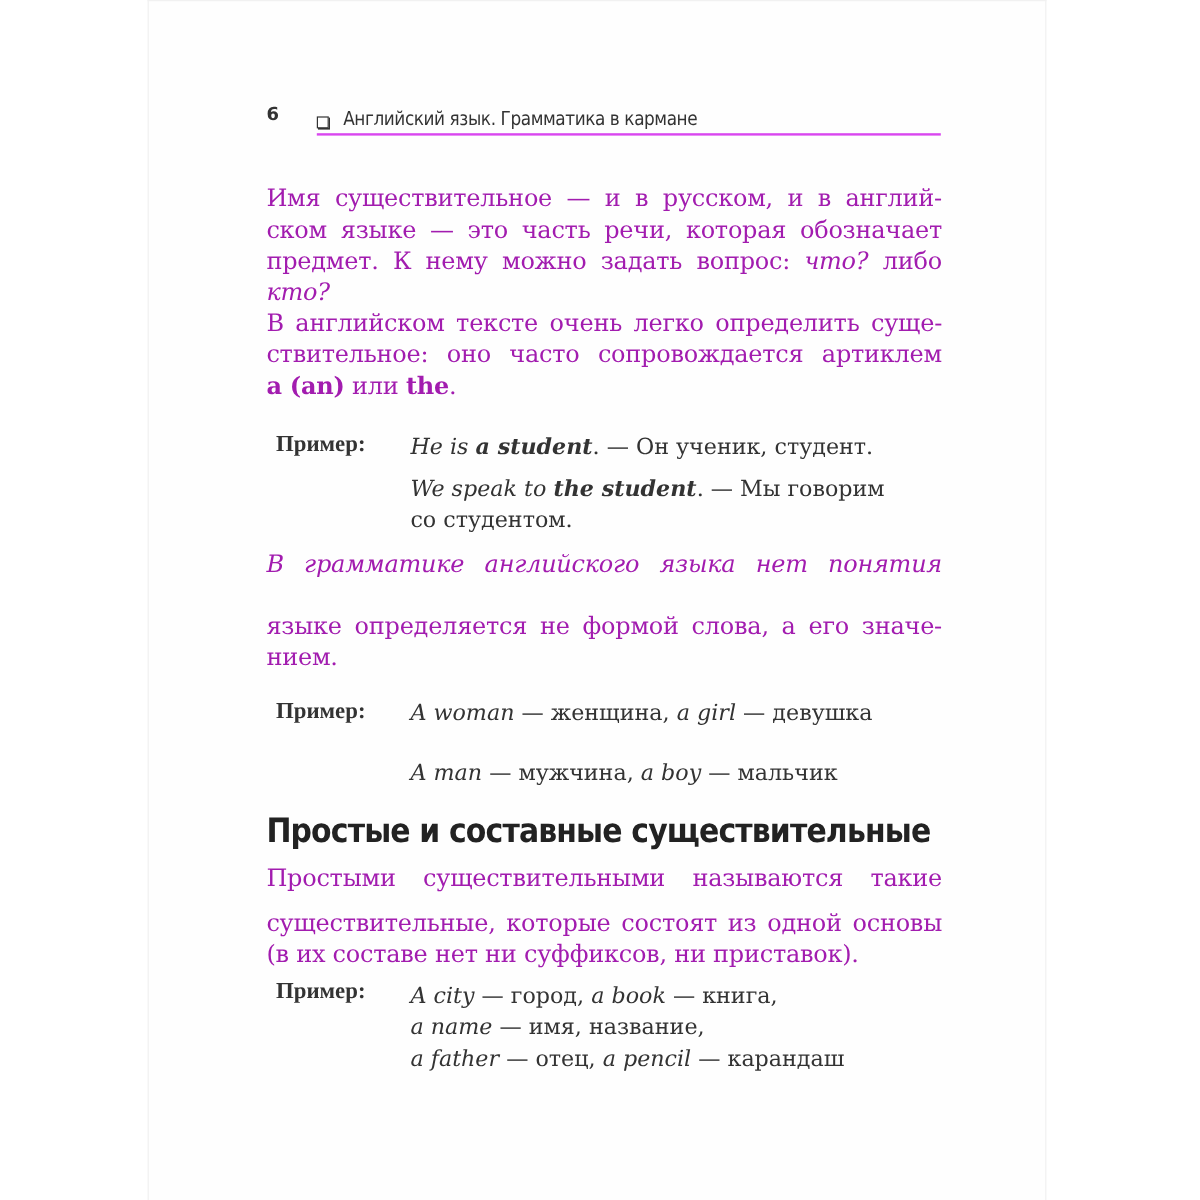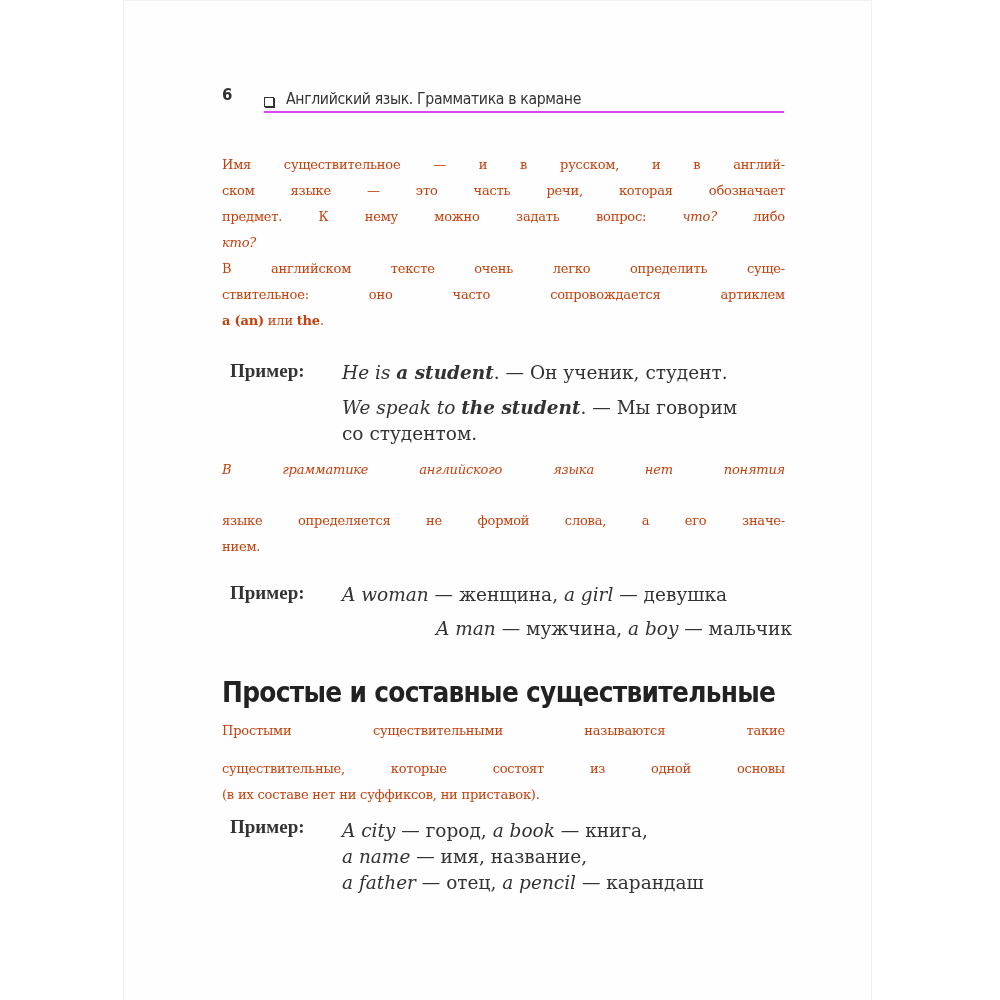--- a/index.html
+++ b/index.html
@@ -28,21 +28,21 @@
     display: inline-block; width: 10px; height: 10px; border: 1.5px solid #333;
     margin-top: 6px; margin-right: 12px; box-sizing: border-box;
     box-shadow: 1px 1px 0 #333;
   }
   .head-title {
     font-family: "DejaVu Sans", sans-serif; font-size: 16px; color: #333;
     letter-spacing: -0.4px; transform: scaleX(0.88); transform-origin: left center; white-space: nowrap;
   }
   .body-text {
     position: absolute; left: 222px; width: 563px;
-    font-family: "DejaVu Serif", serif; font-size: 13px; line-height: 26px; color: #c2410c;
+    font-family: "DejaVu Serif", serif; font-size: 20px; line-height: 26px; color: #a21caf;
     text-align: justify; letter-spacing: -0.2px;
   }
   .body-text p { margin: 0; }
   .example {
     position: absolute; left: 230px; width: 560px;
     font-family: "DejaVu Serif", serif; font-size: 18.5px; color: #333;
   }
   .ex-label {
     position: absolute; left: 0; top: 0; font-weight: bold; font-size: 17px;
     font-family: "Liberation Serif", serif; font-size: 19px;
@@ -95,21 +95,21 @@
 <div class="body-text" style="top:457px;">
   <p style="text-align-last:justify;font-style:italic;">В грамматике английского языка нет понятия</p>
   <p style="text-align-last:justify;margin-top:25px;">языке определяется не формой слова, а его значе-</p>
   <p>нием.</p>
 </div>
 
 <div class="example" style="top:582px;">
   <span class="ex-label">Пример:</span>
   <div class="ex-lines">
     <div class="ex-line" style="line-height:26px;"><i>A woman</i><span> — женщина, </span><i>a girl</i><span> — девушка</span></div>
-    <div class="ex-line" style="line-height:26px;margin-top:8px;text-align:right;"><i>A man</i><span> — мужчина, </span><i>a boy</i><span> — мальчик</span></div>
+    <div class="ex-line" style="line-height:26px;margin-top:24px;"><i>A man</i><span> — мужчина, </span><i>a boy</i><span> — мальчик</span></div>
   </div>
 </div>
 
 <div class="section-heading">Простые и составные существительные</div>
 
 <div class="body-text" style="top:718px;">
   <p style="text-align-last:justify;">Простыми существительными называются такие</p>
   <p style="text-align-last:justify;margin-top:12px;">существительные, которые состоят из одной основы</p>
   <p>(в их составе нет ни суффиксов, ни приставок).</p>
 </div>

